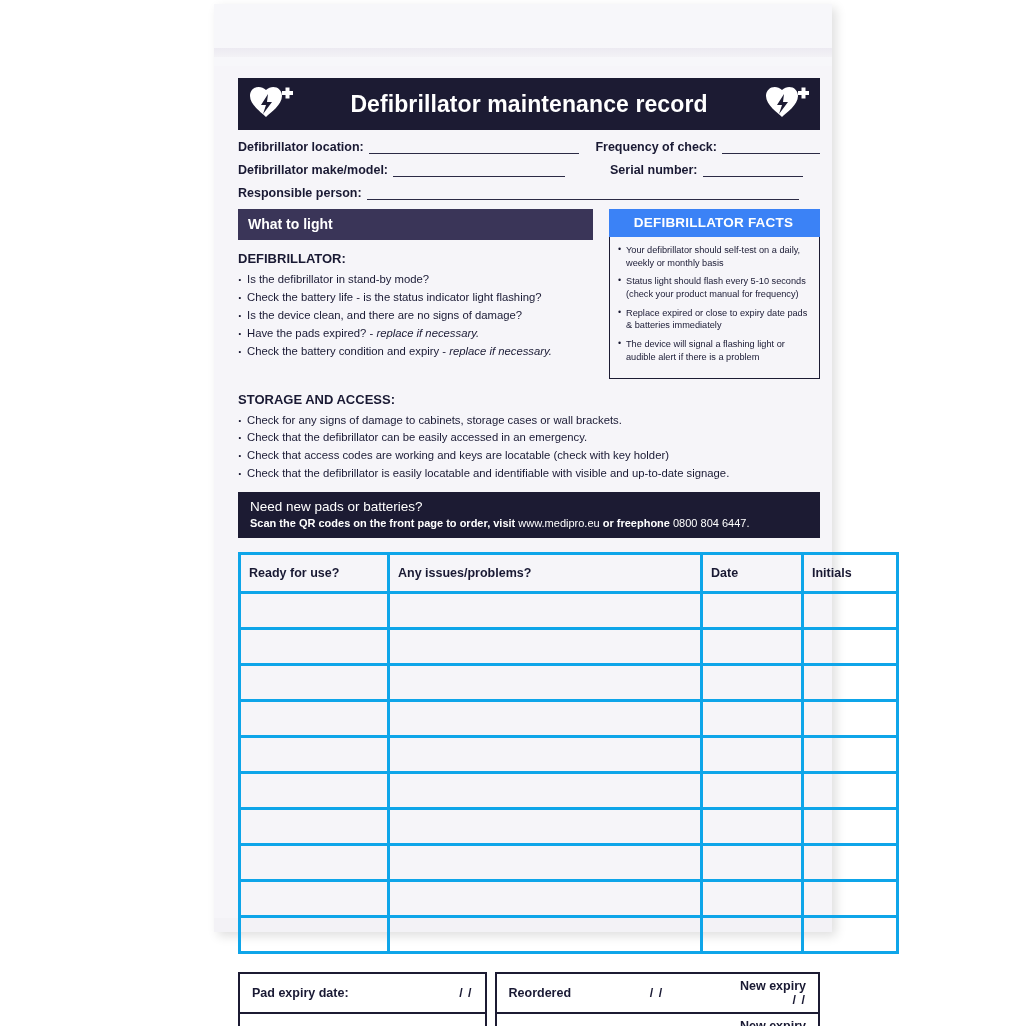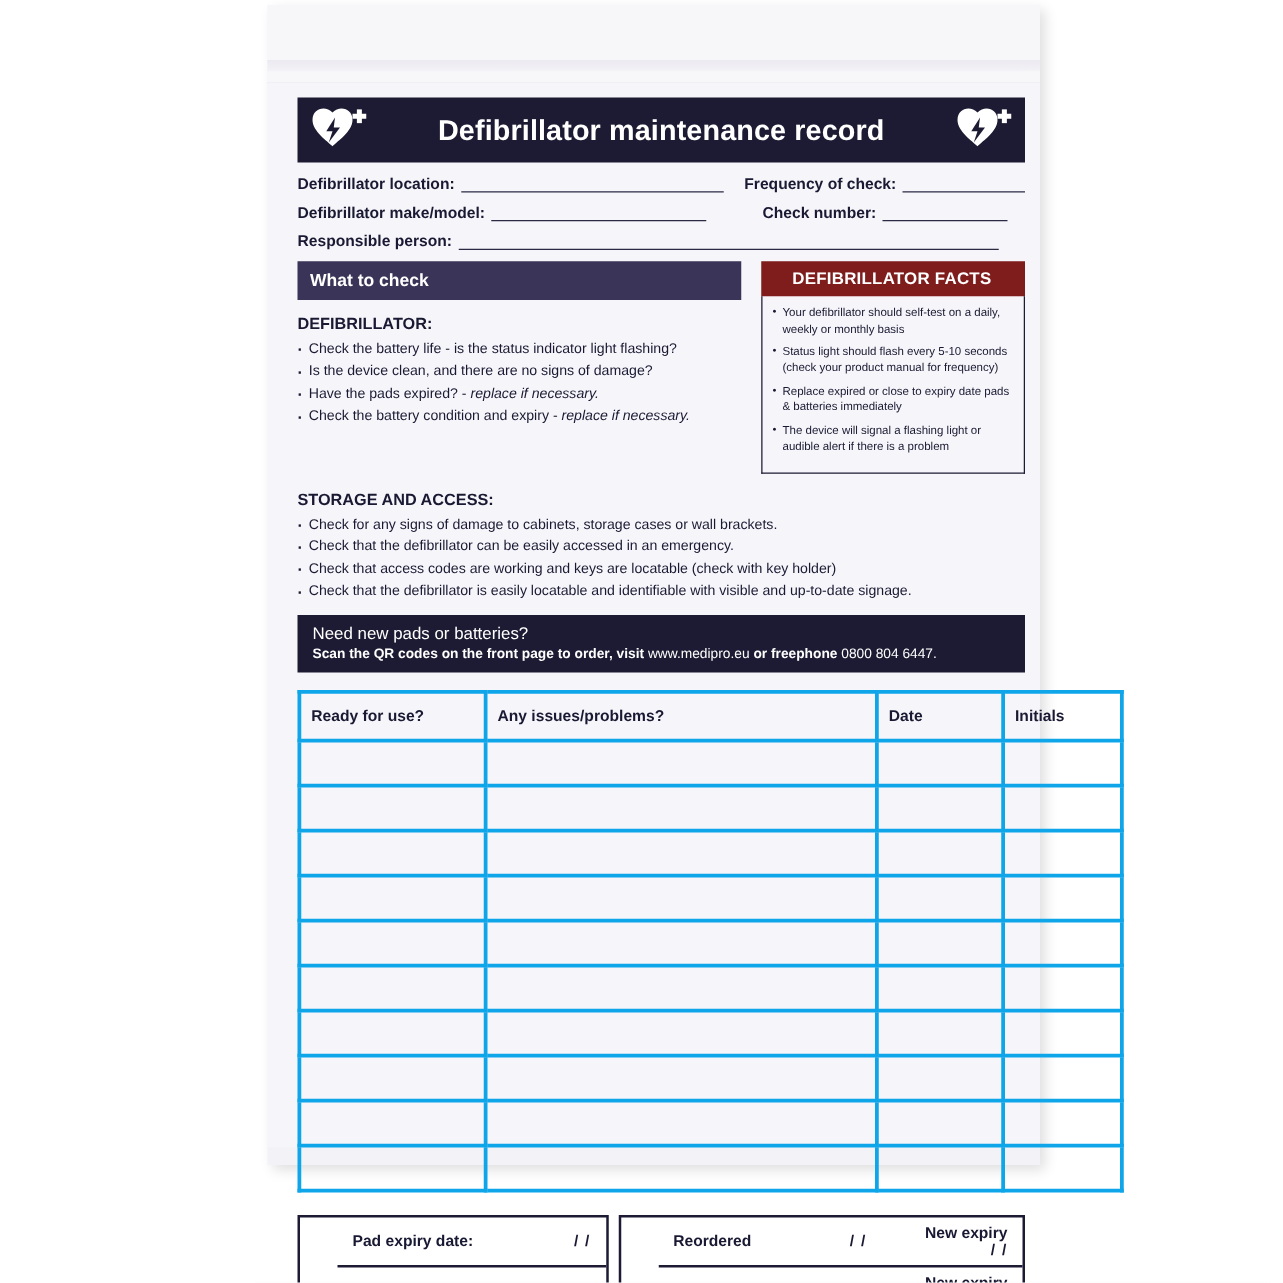--- a/index.html
+++ b/index.html
@@ -116,21 +116,21 @@
   .facts-col { width: 211px; margin-left: 16px; }
 
   .section-hdr {
     background: #3a3558;
     color: #fff;
     font-size: 14px;
     font-weight: bold;
     padding: 7px 10px 8px 10px;
   }
   .facts-hdr {
-    background: #7f1d1d;
+    background: #3b82f6;
     color: #fff;
     font-size: 13.5px;
     font-weight: bold;
     text-align: center;
     padding: 6px 4px 7px 2px;
     letter-spacing: 0.2px;
   }
   .facts-box {
     border: 1.5px solid #1c1b33;
     border-top: none;
@@ -224,21 +224,20 @@
   .exp-box {
     border: 2px solid #1c1b33;
   }
   .exp-row {
     height: 38px;
     display: flex;
     align-items: center;
     font-size: 12.5px;
     font-weight: bold;
     padding: 0 12px;
-    margin-left: 30px;
   }
   .exp-row + .exp-row { border-top: 2px solid #1c1b33; }
   .exp-left .exp-row .lab { flex: 1; }
   .slash { letter-spacing: 1px; }
   .sp1 { width: 34px; display: inline-block; }
   .exp-right .exp-row .lab2 { width: 100px; }
   .exp-right .exp-row .dates { width: 96px; text-align: center; }
   .exp-right .exp-row .newexp { flex: 1; text-align: right; }
 </style>
 </head>
@@ -280,37 +279,38 @@
             <span class="lbl">Frequency of check:</span>
             <span class="line line-w3"></span>
           </div>
         </div>
         <div class="field-row">
           <div class="fld col-left">
             <span class="lbl">Defibrillator make/model:</span>
             <span class="line line-w2"></span>
           </div>
           <div class="fld col-right">
-            <span class="lbl">Check number:</span>
+            <span class="lbl">Serial number:</span>
             <span class="line line-w4"></span>
           </div>
         </div>
         <div class="field-row">
           <div class="fld">
             <span class="lbl">Responsible person:</span>
             <span class="line line-full"></span>
           </div>
         </div>
       </div>
 
       <div class="mid">
         <div class="check-col">
-          <div class="section-hdr">What to check</div>
+          <div class="section-hdr">What to light</div>
           <div class="sub-title">DEFIBRILLATOR:</div>
           <ul class="check-list" id="defib-list">
+              <li><span>Is the defibrillator in </span><span class="b">stand-by mode</span><span>?</span></li>
               <li><span class="b">Check the battery life</span><span> - is the status indicator light flashing?</span></li>
               <li><span>Is the device clean, and there are </span><span class="b">no signs of damage?</span></li>
               <li><span class="b">Have the pads expired?</span><span> - </span><span class="i">replace if necessary.</span></li>
               <li><span class="b">Check the battery condition and expiry</span><span> - </span><span class="i">replace if necessary.</span></li>
             </ul>
         </div>
         <div class="facts-col">
           <div class="facts-hdr">DEFIBRILLATOR FACTS</div>
           <div class="facts-box">
             <ul id="facts-list">

